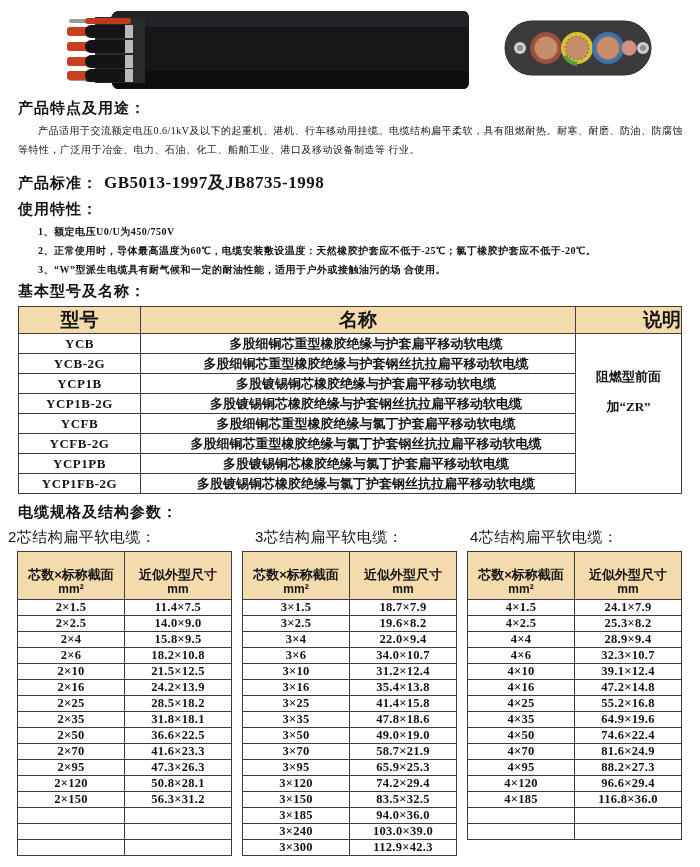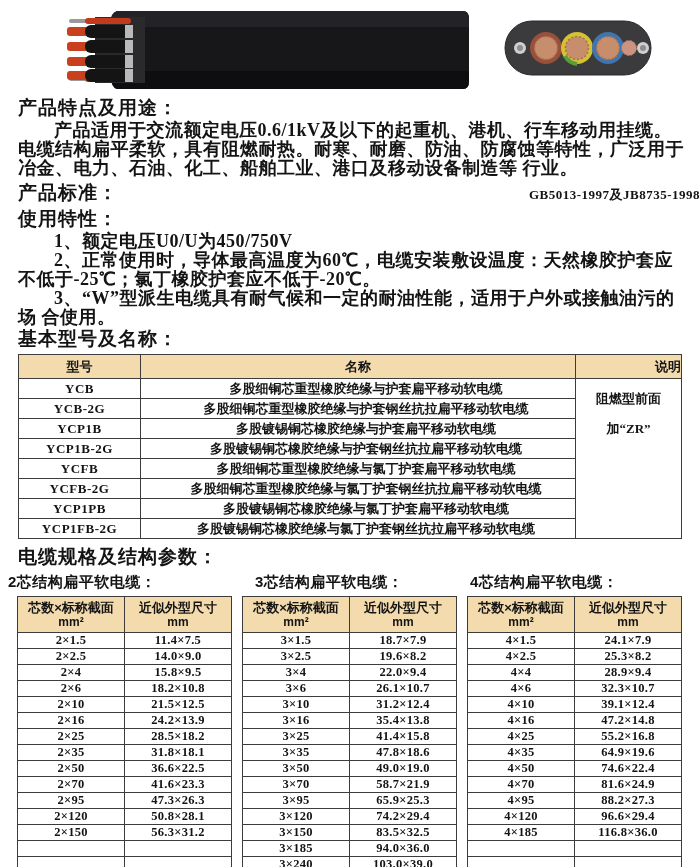--- a/index.html
+++ b/index.html
@@ -17,69 +17,69 @@
     color:var(--ink);
     font-family:"Liberation Serif", serif;
   }
   
   .photos{position:relative; height:96px;}
   .photo-flat{position:absolute; left:55px; top:5px;}
   .photo-cross{position:absolute; left:504px; top:20px;}
   
   .h-sec{
     font-family:"Liberation Sans", sans-serif;
-    font-weight:bold; font-size:19px; line-height:24px;
+    font-weight:bold; font-size:15px; line-height:24px;
     margin:0 0 1px 18px; letter-spacing:1px;
   }
   .para{
-    font-size:18px; font-weight:bold; line-height:19px;
-    margin:0 10px 3px 18px; text-indent:2em; letter-spacing:0.5px;
-  }
-  .std-line{display:flex; align-items:baseline; margin:2px 0 2px 18px;justify-content:space-between;}
+    font-size:10px; font-weight:normal; line-height:19px;
+    margin:0 10px 12px 18px; text-indent:2em; letter-spacing:0.5px;
+  }
+  .std-line{display:flex; align-items:baseline; margin:2px 0 2px 18px;}
   .std-line .h-sec{margin:0;}
-  .std-value{font-size:13px; font-weight:bold; letter-spacing:0.5px;}
+  .std-value{font-size:17px; font-weight:bold; margin-left:6px; letter-spacing:0.5px;}
   .usage-item{
-    font-size:18px; font-weight:bold; line-height:19px;
+    font-size:10px; font-weight:bold; line-height:19px;
     margin:0 10px 0 18px; text-indent:2em; letter-spacing:0.5px;
   }
   
   .models-table{
     width:664px; margin:3px 0 6px 18px;
     border-collapse:collapse; table-layout:fixed;
   }
   .models-table th,.models-table td{
     border:1px solid var(--border);
   }
   .models-table thead th{
     background:var(--hdr-bg);
-    font-size:13px; font-weight:bold; height:24px;
+    font-size:19px; font-weight:bold; height:24px;
     font-family:"Liberation Sans", sans-serif;
   }
   .models-table td{height:20px; font-size:13px; font-weight:bold;text-align:center;}
   .mc1{width:122px;}
   .mc3{width:106px;text-align:right;}
   .cell-model{text-align:center; font-family:"Liberation Serif", serif; letter-spacing:0.5px;}
   .cell-name{text-align:left; padding-left:16px;}
-  .cell-note{text-align:center; vertical-align:top; padding-top:5px; font-size:13px; line-height:30px;}
+  .cell-note{text-align:center; vertical-align:top; padding-top:28px; font-size:13px; line-height:30px;}
   
   .spec-row{display:flex; margin-left:8px; margin-top:2px;}
   .spec-block{width:225px;}
   .spec-block + .spec-block{margin-left:0px;}
   .spec-title{
     font-family:"Liberation Sans", sans-serif;
-    font-weight:bold; font-size:15px; line-height:22px; letter-spacing:0.5px;
+    font-weight:normal; font-size:15px; line-height:22px; letter-spacing:0.5px;
   }
   .spec-table{
     width:215px; margin-left:9px; margin-top:3px;
     border-collapse:collapse; table-layout:fixed;
   }
   .spec-table th,.spec-table td{border:1px solid var(--border);}
   .spec-table thead th{
-    background:var(--hdr-bg); height:36px;
-    font-size:13px; font-weight:bold; line-height:15px; padding-top:3px;
+    background:var(--hdr-bg); height:48px;
+    font-size:13px; font-weight:bold; line-height:15px; padding-top:15px;
     font-family:"Liberation Sans", sans-serif; vertical-align:top;
   }
   .spec-table thead .unit{
     font-family:Liberation Sans, sans-serif; font-size:12px; font-weight:bold;
   }
   .spec-table td{
     height:15px; text-align:center;
     font-size:12.5px; font-weight:bold; letter-spacing:0.3px;
   }
   .t2 .spec-title{margin-left:22px;}
@@ -318,21 +318,21 @@
             <tr>
               <td>3×2.5</td>
               <td>19.6×8.2</td>
             </tr>
             <tr>
               <td>3×4</td>
               <td>22.0×9.4</td>
             </tr>
             <tr>
               <td>3×6</td>
-              <td>26.1×10.7</td>
+              <td>34.0×10.7</td>
             </tr>
             <tr>
               <td>3×10</td>
               <td>31.2×12.4</td>
             </tr>
             <tr>
               <td>3×16</td>
               <td>35.4×13.8</td>
             </tr>
             <tr>

